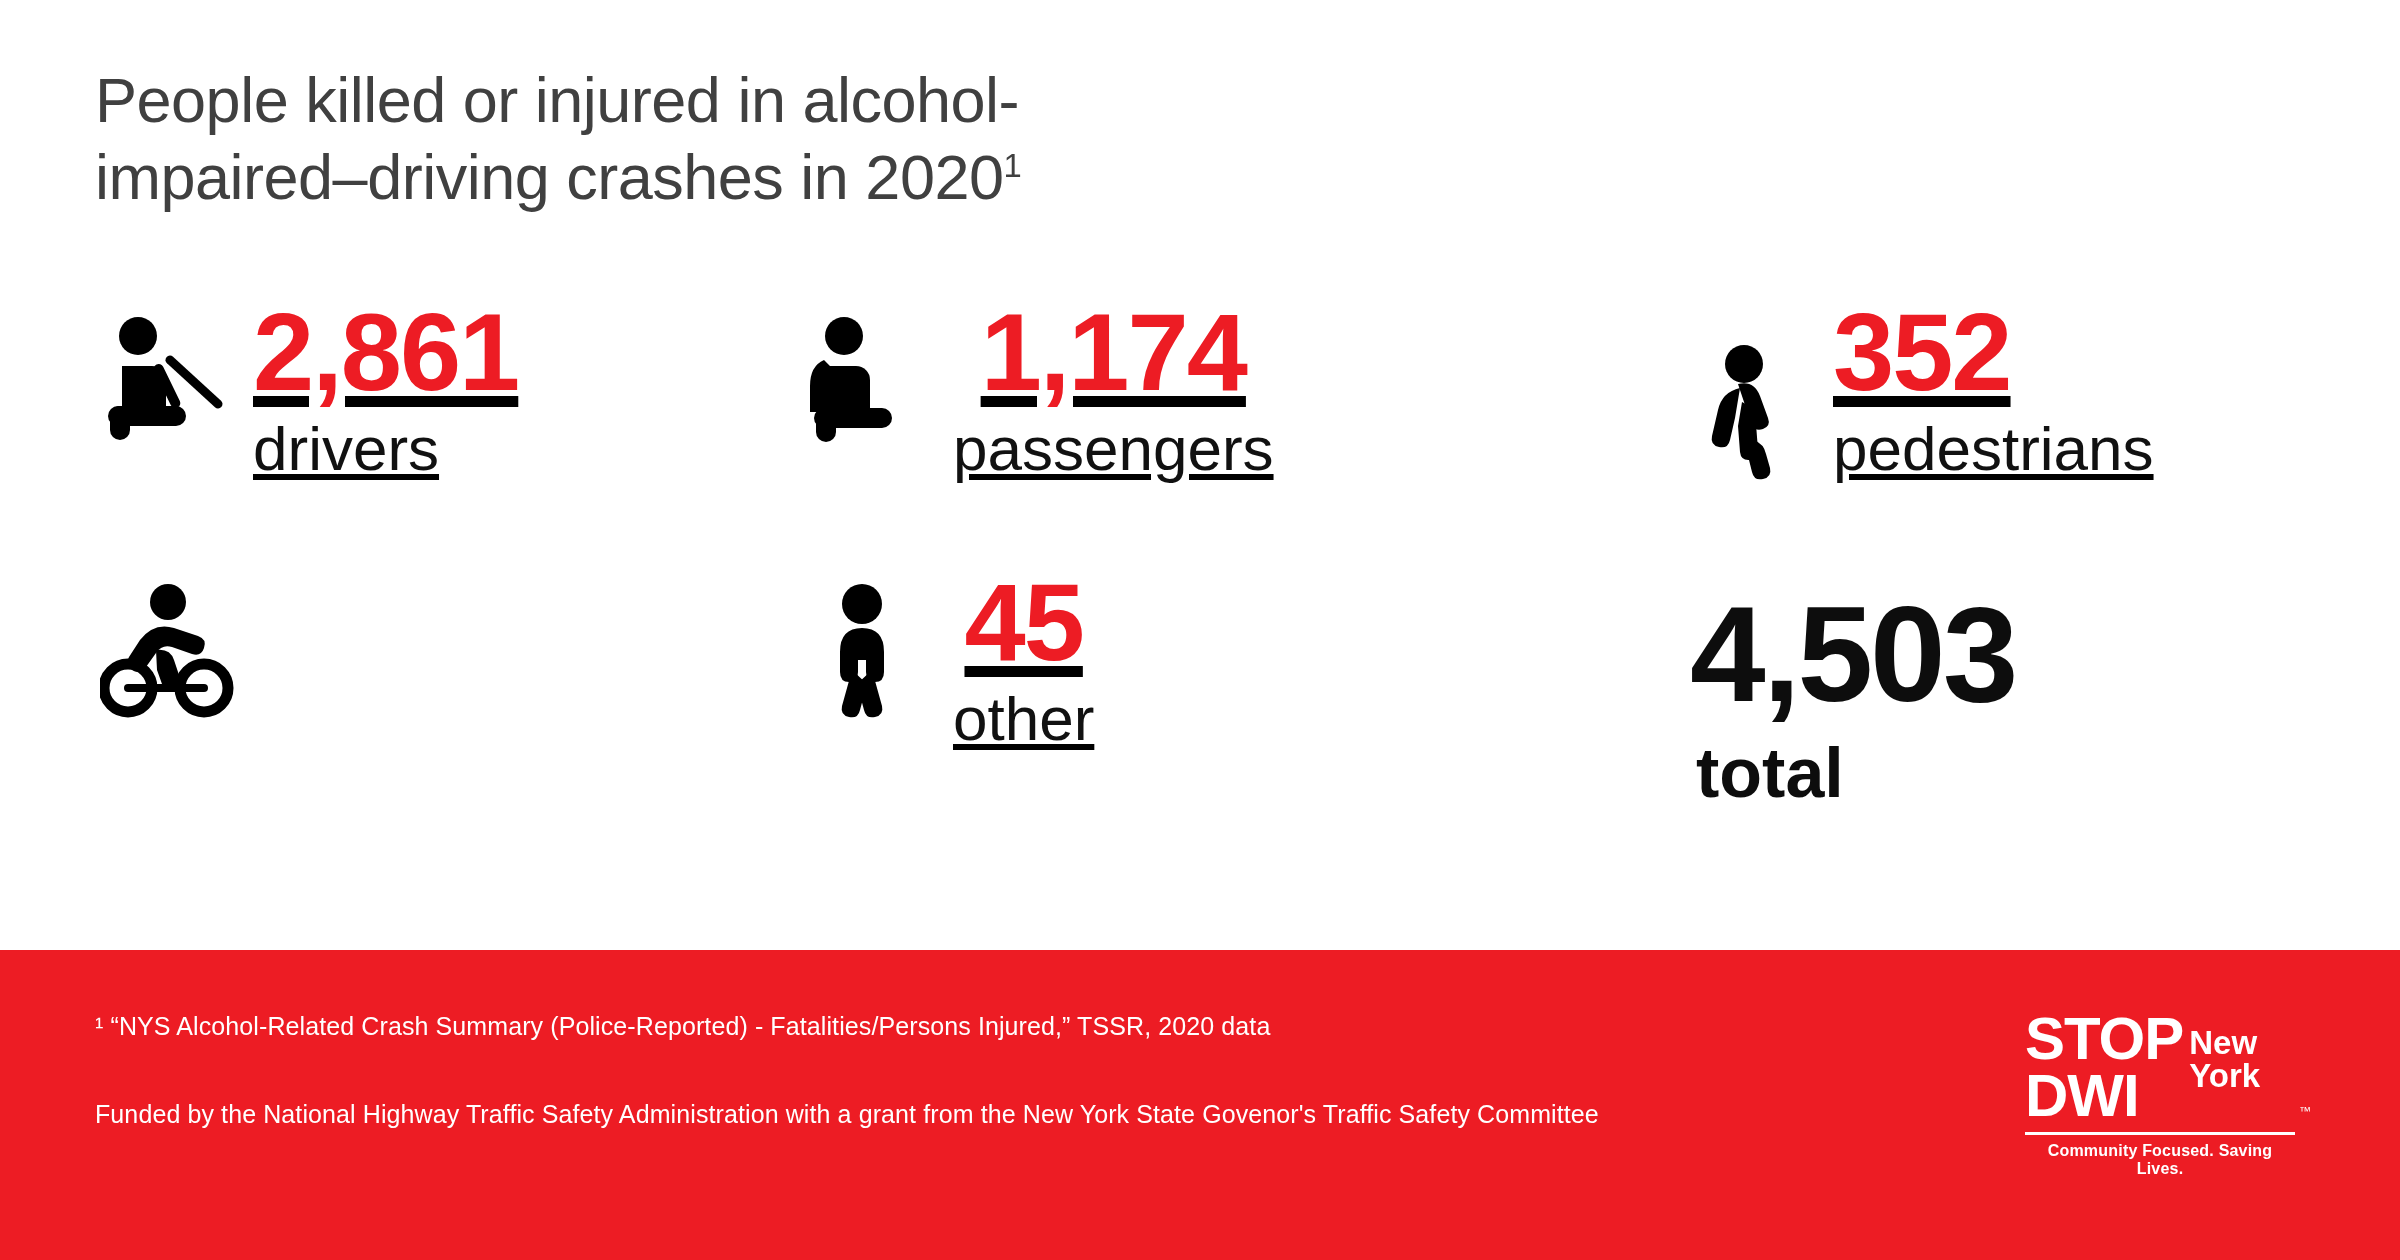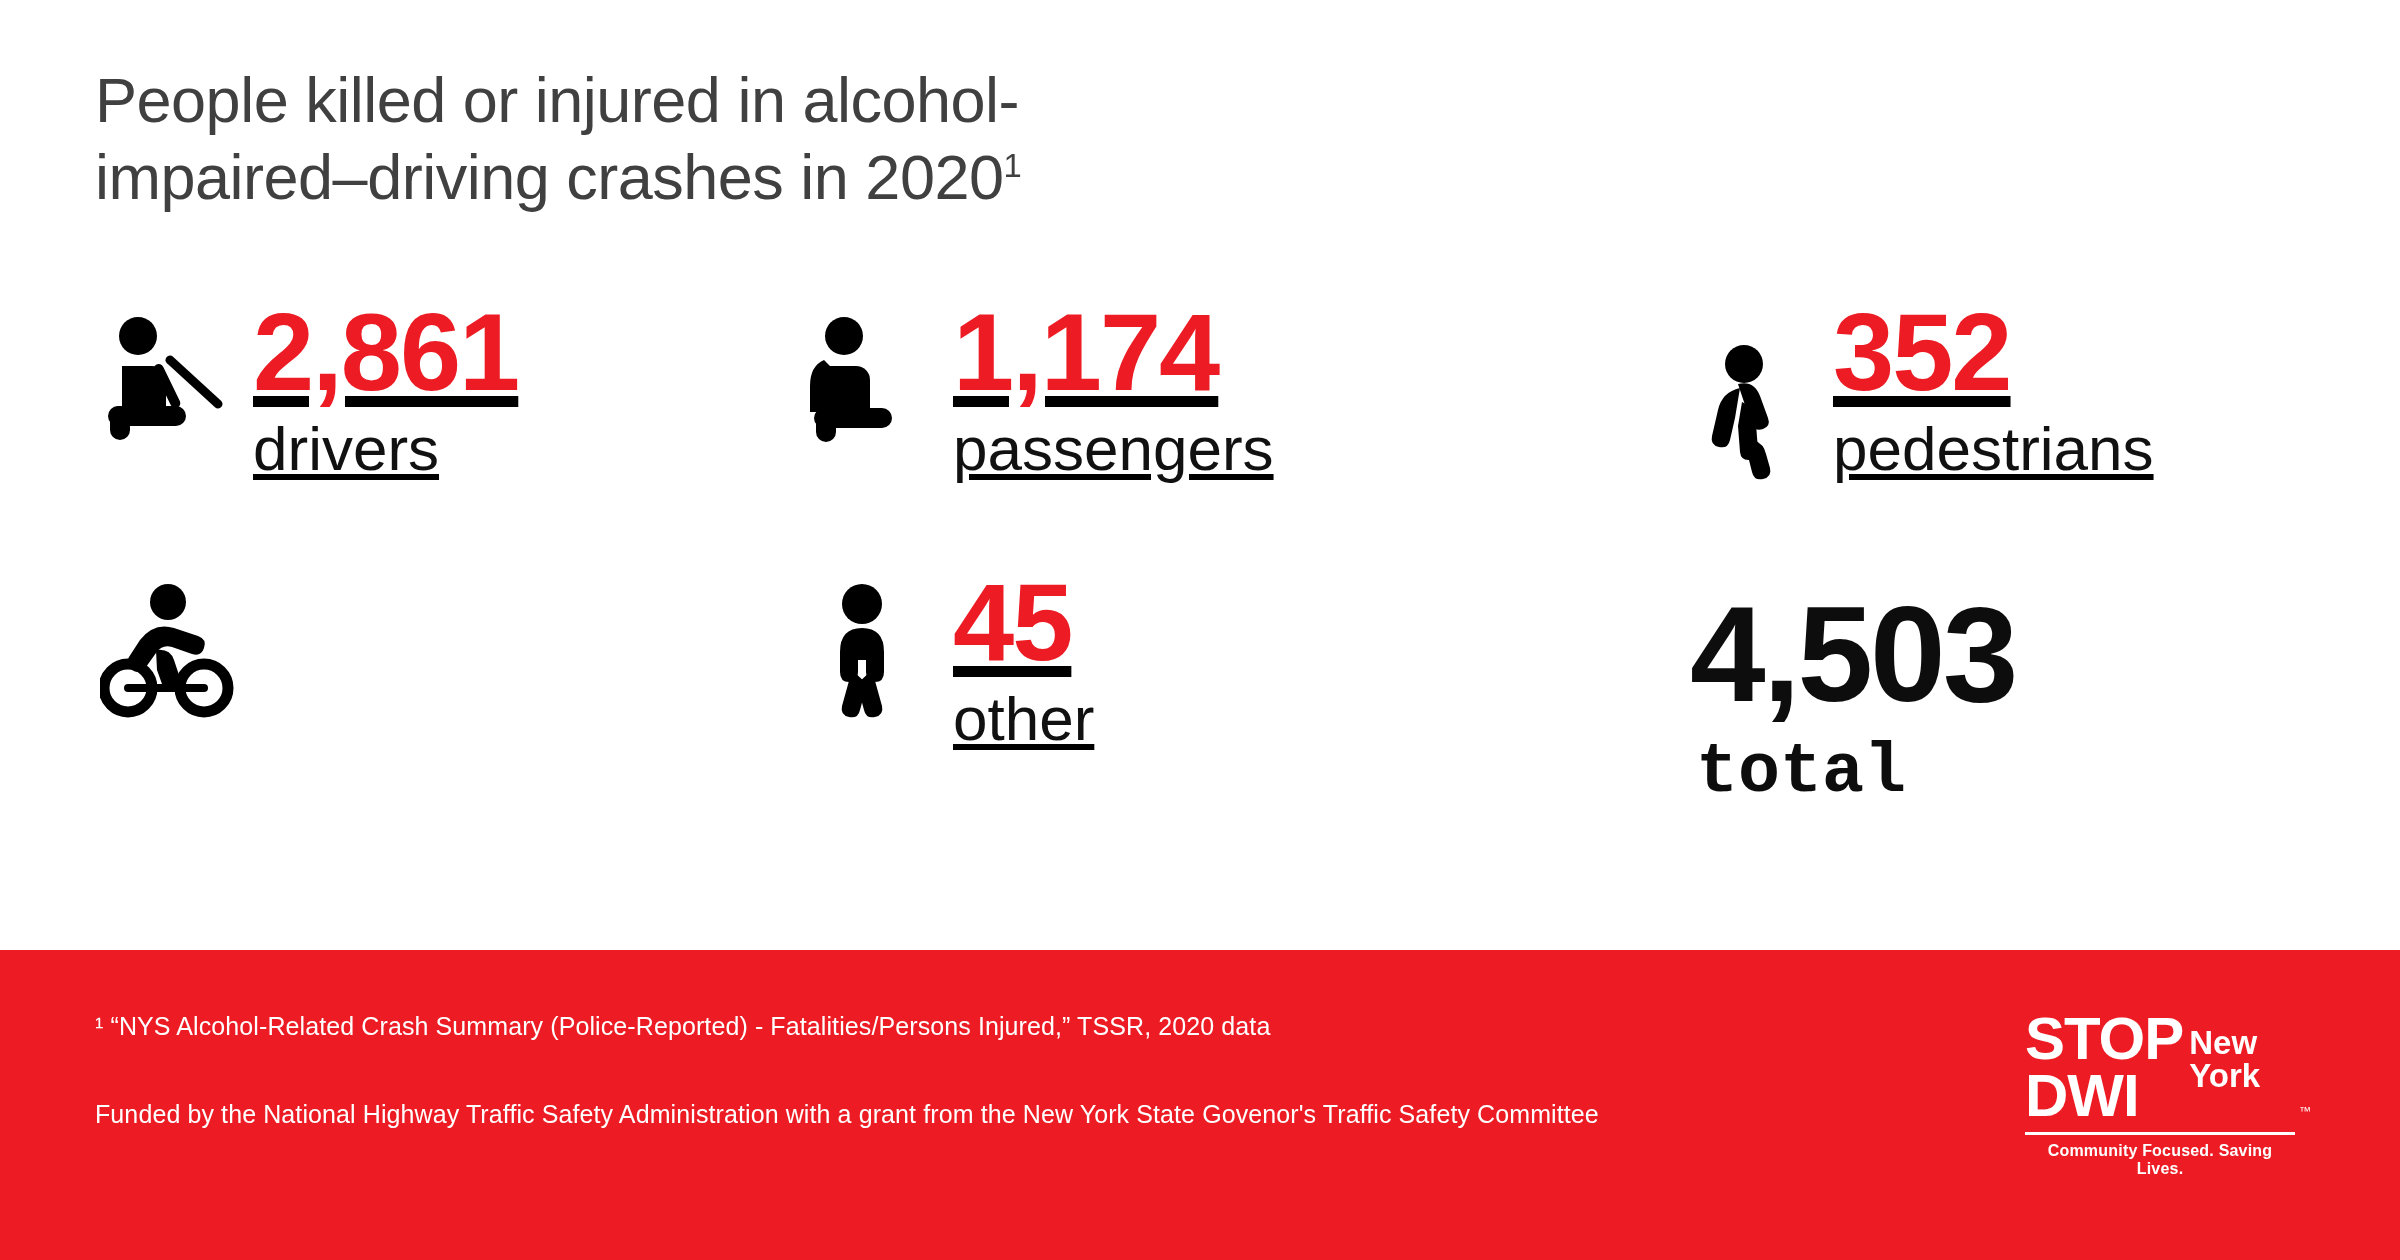--- a/index.html
+++ b/index.html
@@ -59,21 +59,21 @@
     text-decoration: underline;
   }
   .stat-row.row1 { height: 270px; }
   .stat-row.row2 { height: 290px; }
 
   .stat {
     display: flex;
     align-items: flex-start;
   }
   .col1 { width: 700px; }
-  .col2 { width: 880px; }
+  .col2 { width: 880px; text-align: center; }
   .col3 { width: 650px; align-items: flex-end; }
 
   .stat-icon {
     width: 150px;
     flex: 0 0 150px;
     display: flex;
     justify-content: center;
     align-items: flex-start;
     padding-top: 14px;
   }
@@ -111,21 +111,20 @@
     color: #0d0d0d;
     line-height: 0.95;
     letter-spacing: -3px;
   }
   .total-label {
     font-size: 70px;
     color: #0d0d0d;
     font-weight: bold;
     margin-top: 14px;
     padding-left: 6px;
-    font-family: Liberation Mono, monospace;
   }
 
   
   .footer {
     position: relative;
     height: 310px;
     background: #ed1c24;
     color: #ffffff;
     flex: 0 0 310px;
   }

